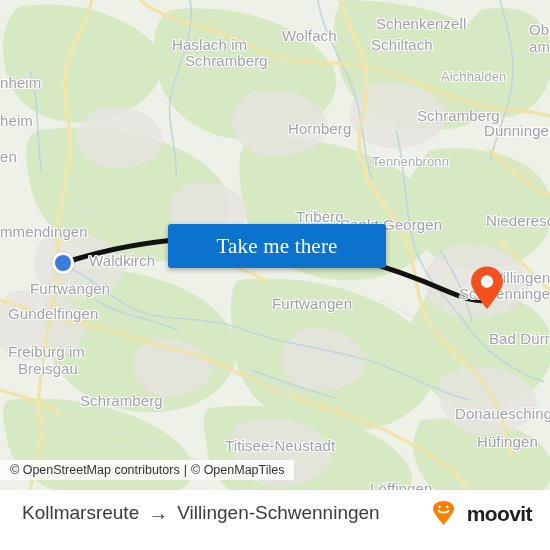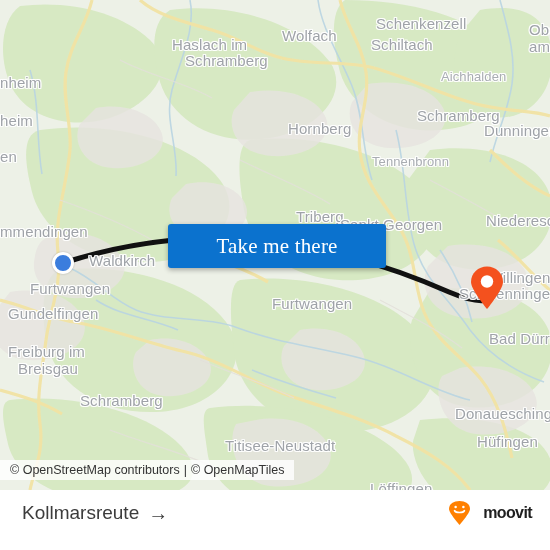--- a/index.html
+++ b/index.html
@@ -132,21 +132,21 @@
   }
   #brand-logo {
     position: absolute;
     right: 18px;
     top: 50%;
     transform: translateY(-50%);
     display: flex;
     align-items: center;
   }
   #brand-wordmark {
-    font-size: 16px;
+    font-size: 21px;
     font-weight: bold;
     color: #1f1f1f;
     letter-spacing: -0.6px;
     margin-left: 12px;
     line-height: 1;
   }
 </style>
 </head>
 <body>
 
@@ -295,20 +295,21 @@
       <a href="#">© OpenMapTiles</a>
     </div>
 
   </div>
 
   <div id="footer">
 
     <div id="route-title">
       <span>Kollmarsreute</span>
       <span id="route-arrow">→</span>
+      <span>Villingen-Schwenningen</span>
     </div>
 
     <div id="brand-logo">
       <svg width="23" height="25" viewBox="0 0 23 25" aria-hidden="true">
         <path d="M11.5,24.5 C11.5,24.5 22,12.5 22,8.5 C22,3.3 17.3,0.5 11.5,0.5 C5.7,0.5 1,3.3 1,8.5 C1,12.5 11.5,24.5 11.5,24.5 Z" fill="#ff8000"></path>
         <circle cx="7.6" cy="6.6" r="1.25" fill="#ffffff"></circle>
         <circle cx="15.4" cy="6.6" r="1.25" fill="#ffffff"></circle>
         <path d="M6.6,10.2 C8.0,12.6 15.0,12.6 16.4,10.2" fill="none" stroke="#ffffff" stroke-width="1.7" stroke-linecap="round"></path>
       </svg>
       <span id="brand-wordmark">moovit</span>

